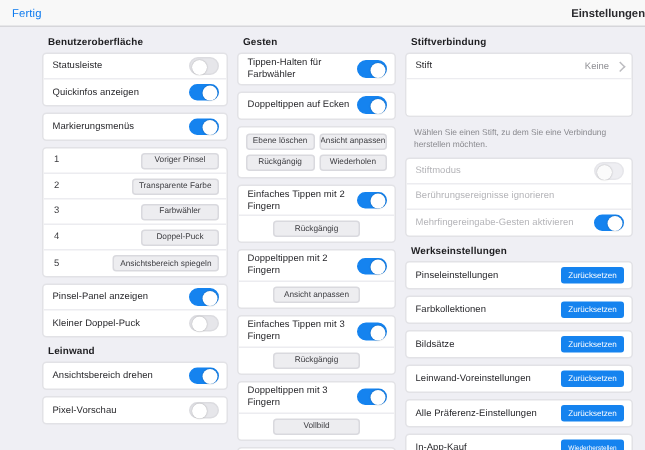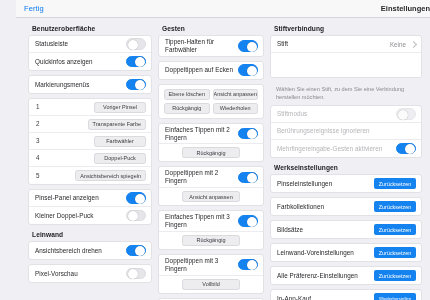--- a/index.html
+++ b/index.html
@@ -7,21 +7,21 @@
   body {
     font-family: "Liberation Sans", sans-serif;
     background: #efeff4;
     overflow: hidden;
     -webkit-font-smoothing: antialiased;
   }
   .screen { position: relative; width: 430px; height: 300px; background: #efeff4; }
 
   
   .navbar {
-    position: absolute; top: 0; left: 16px; right: 0; height: 18px;
+    position: absolute; top: 0; left: 0; right: 0; height: 18px;
     background: #f8f8f8;
     border-bottom: 1px solid #d6d6da;
     display: flex; align-items: center;
   }
   .nav-done {
     position: absolute; left: 8px;
     font-size: 7.5px; color: #0b79ef; letter-spacing: .1px;
   }
   .nav-title {
     width: 100%; text-align: right;

